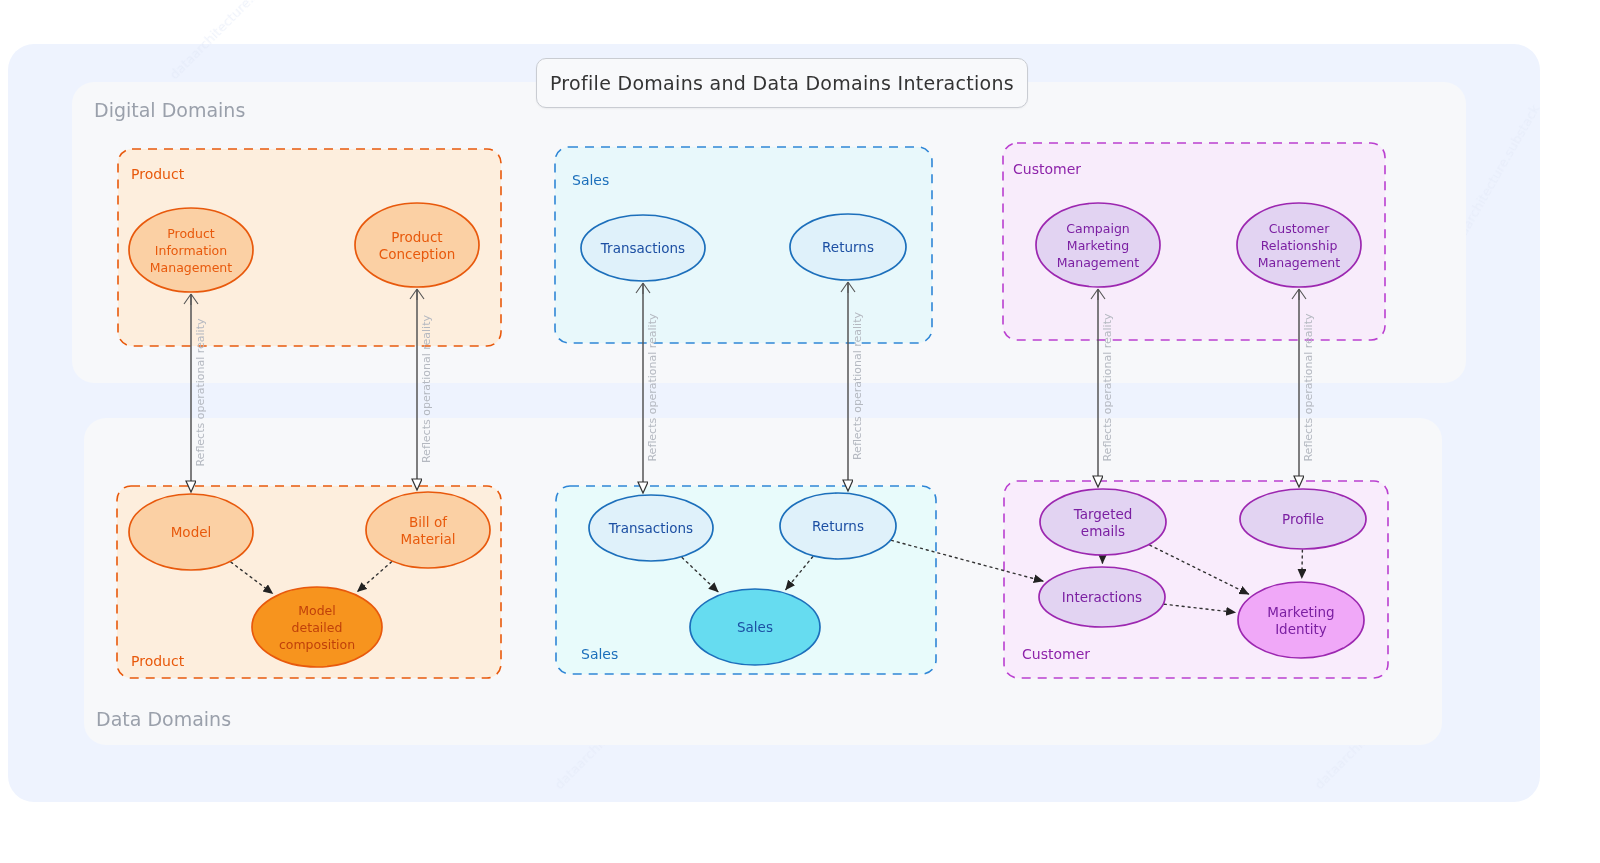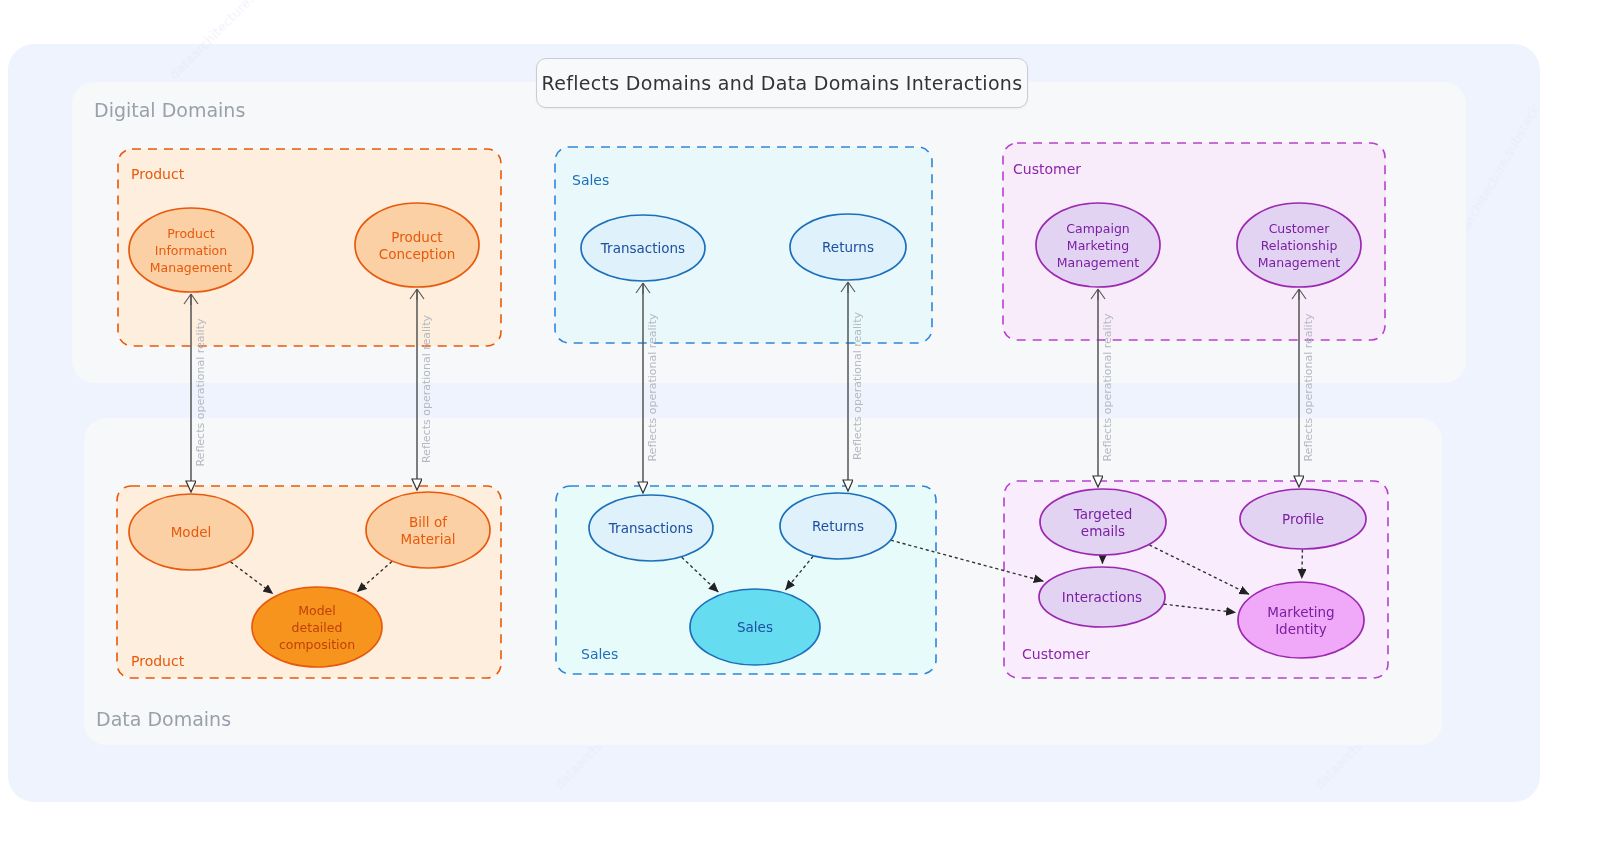--- a/index.html
+++ b/index.html
@@ -190,15 +190,15 @@
           <text x="1301" y="616.5" fill="#7b1fa2" font-size="13.5" text-anchor="middle" class="hand">Marketing</text>
           <text x="1301" y="633.5" fill="#7b1fa2" font-size="13.5" text-anchor="middle" class="hand">Identity</text>
         </g>
       </g>
   </svg>
 
   <div style="position:absolute;left:536px;top:58px;width:490px;height:48px;
               background:#f8f9fb;border:1px solid #c9ccd2;border-radius:10px;
               display:flex;align-items:center;justify-content:center;
               box-shadow:0 1px 2px rgba(0,0,0,0.05);">
-    <span class="hand" style="font-size:19px;color:#333;letter-spacing:.3px;">Reflects Domains and Data Domains Interactions</span>
+    <span class="hand" style="font-size:19px;color:#333;letter-spacing:.3px;">Profile Domains and Data Domains Interactions</span>
   </div>
 </div>
 
 </body></html>

